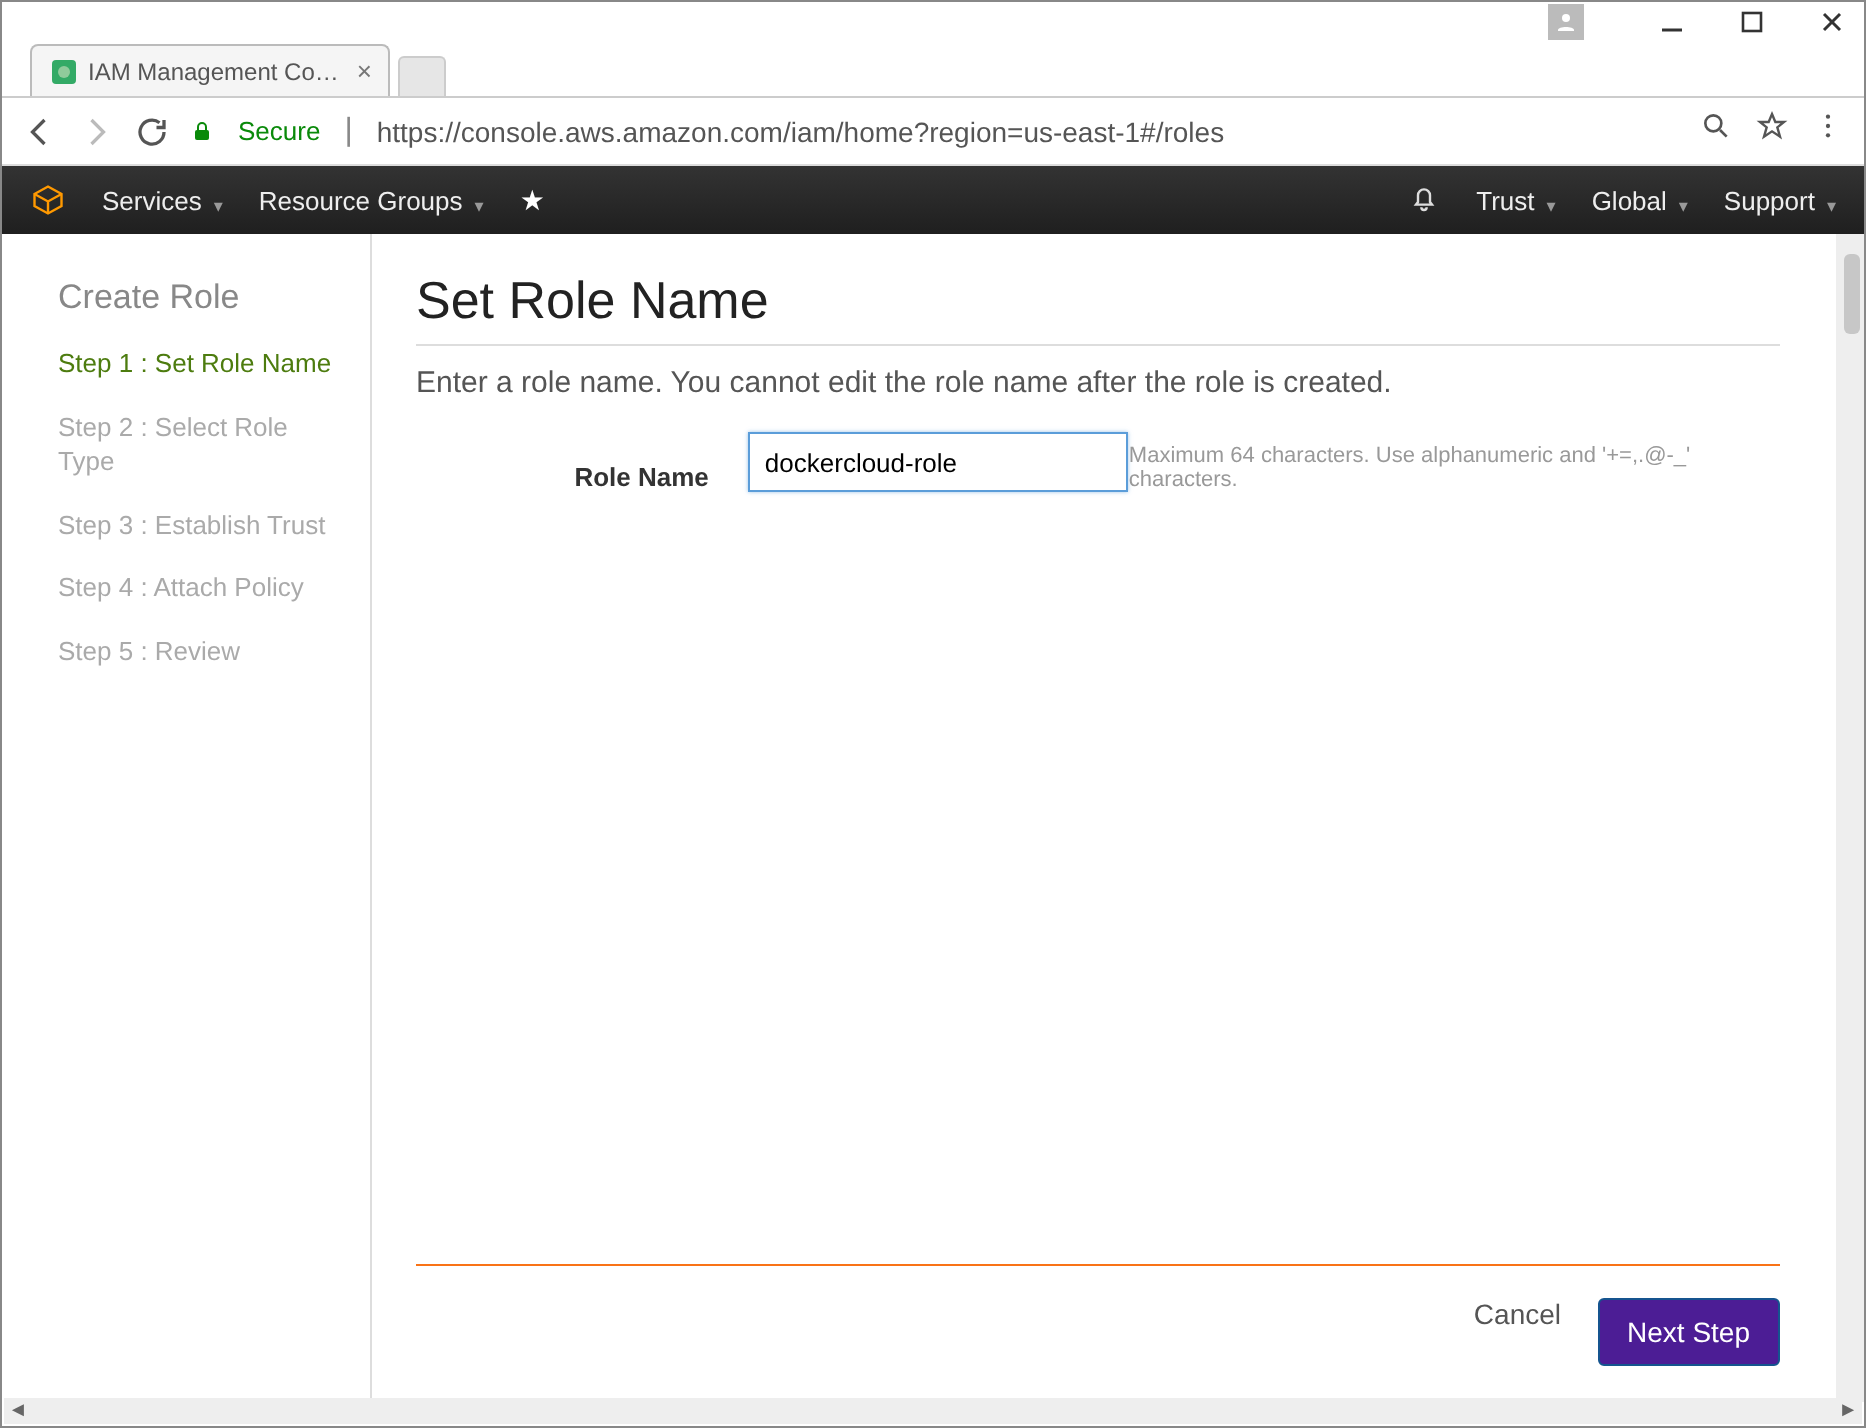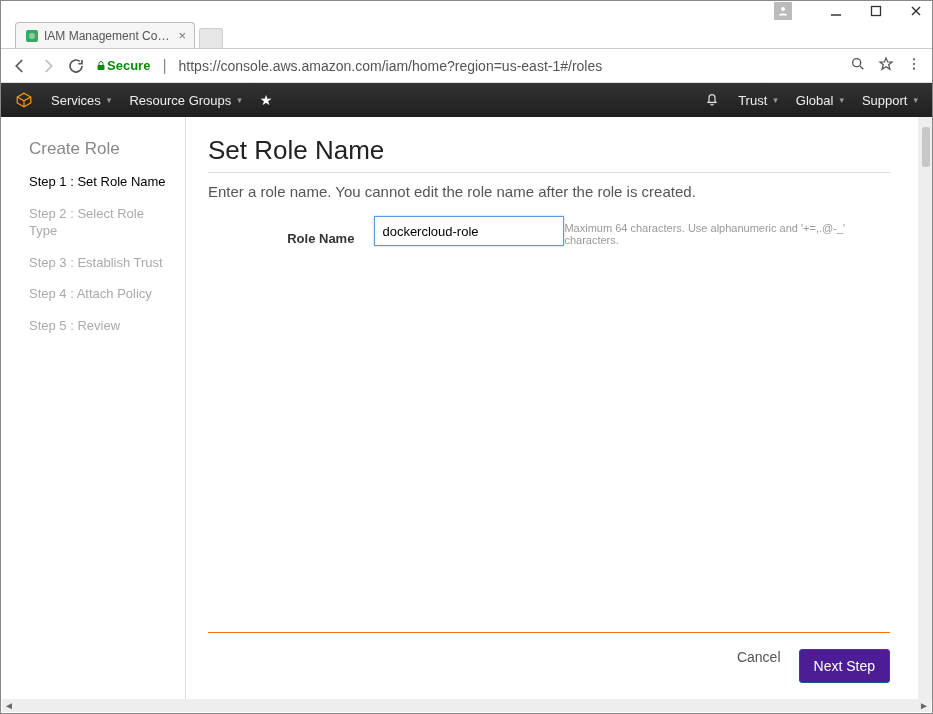--- a/index.html
+++ b/index.html
@@ -18,48 +18,48 @@
   .tab .fav { width: 12px; height: 12px; background:#3a6; border-radius:2px; position:relative;}
   .tab .fav::after{content:"";position:absolute;left:3px;top:3px;width:6px;height:6px;border-radius:50%;background:#8fcb9b;}
   .tab .title { overflow: hidden; white-space: nowrap; text-overflow: ellipsis; flex:1;}
   .tab .close { font-size: 13px; color:#777; }
   .tab-ghost { width: 24px; height: 20px; margin-left:4px; border-top-left-radius:3px; border-top-right-radius:3px; background:#e6e6e6; border:1px solid #ccc; border-bottom:none;}
 
   
   .url-bar { height: 34px; display: flex; align-items: center; padding: 0 10px; gap: 10px; border-bottom: 1px solid #ddd; }
   .nav-icon { width: 18px; height: 18px; display:flex; align-items:center; justify-content:center; color:#555;}
   .nav-icon.disabled{color:#bbb;}
-  .secure-wrap{display:flex;align-items:center;gap:0;font-weight:bold;}
+  .secure-wrap{display:flex;align-items:center;gap:12px;}
   .lock-icon{width:12px;height:12px;color:#0a8a0a;}
   .secure-text{color:#0a8a0a;font-size:13px;}
   .url-sep{color:#888;margin:0 2px;}
   .url-text{font-size:14px;color:#555;}
   .url-spacer{flex:1;}
   .url-right{display:flex;align-items:center;gap:12px;color:#555;}
   .url-right svg{width:16px;height:16px;}
 
   
   .aws-hdr { height: 34px; background: linear-gradient(#333,#1f1f1f); display:flex; align-items:center; color:#eee; font-size:13px; padding:0 14px; gap:18px;}
   .aws-logo { width:18px; height:18px; display:flex; align-items:center; justify-content:center;}
   .aws-logo svg{width:18px;height:18px;}
-  .aws-item{display:flex;align-items:center;gap:6px;cursor:pointer;}
+  .aws-item{display:flex;align-items:flex-end;gap:6px;cursor:pointer;}
   .aws-caret{font-size:9px;color:#999;}
   .aws-star{color:#fff;font-size:14px;}
   .aws-right{margin-left:auto;display:flex;align-items:center;gap:18px;}
   .aws-bell svg{width:16px;height:16px;}
 
   
   .app-body { display:flex; height: calc(714px - 20px - 28px - 34px - 34px - 14px); background:#fff; position:relative; border-right:14px solid #eee;}
   .scroll-gap-right{position:absolute; right:-14px; top:0; bottom:0; width:14px; background:#eee;}
   .scroll-thumb-r{position:absolute;right:2px;top:10px;width:8px;height:40px;background:#c7c7c7;border-radius:3px;}
 
   .sidebar{ width:185px; padding:22px 0 0 28px; border-right:1px solid #ddd;}
   .sidebar h3{ font-size:17px; font-weight:400; color:#888; margin-bottom:14px;}
   .step{ font-size:13px; color:#aaa; margin-bottom:14px; line-height:1.35; cursor:pointer; padding-right:10px;}
-  .step.active{ color:#000000;}
+  .step.active{ color:#4d7c0f;}
 
   .main{ flex:1; padding:18px 28px 0 22px; position:relative; display:flex; flex-direction:column;}
   .main h1{ font-size:26px; font-weight:400; color:#222; padding-bottom:6px; border-bottom:1px solid #ddd; margin-bottom:10px;}
   .instr{ font-size:15px; color:#555; margin-bottom:16px;}
   .form-row{display:flex; align-items:flex-end; gap:20px;}
   .form-label{ width:150px; text-align:right; font-size:13px; color:#333; padding-top:6px; font-weight:bold;}
   .form-field{display:flex; flex-direction:row;}
   .role-input{ width:190px; padding:5px 7px; font-size:13px; border:1px solid #5b9dd9; outline:none; box-shadow:0 0 2px rgba(91,157,217,.6);}
   .hint{ font-size:11px; color:#999; margin-top:6px;}
 

